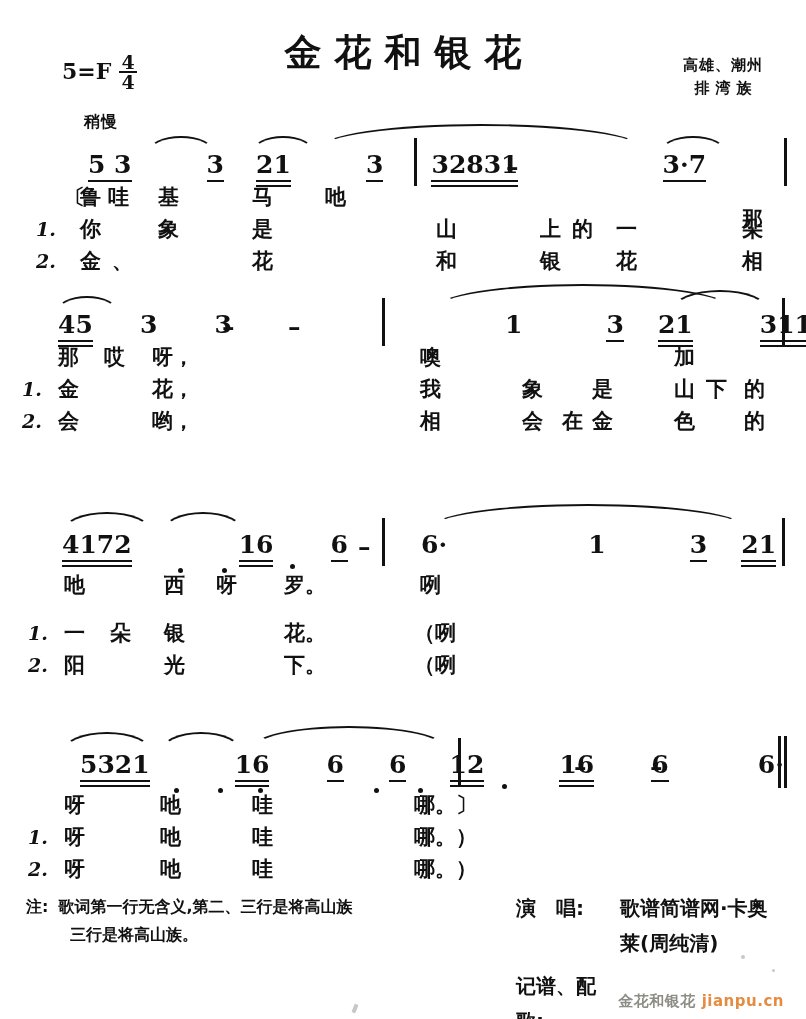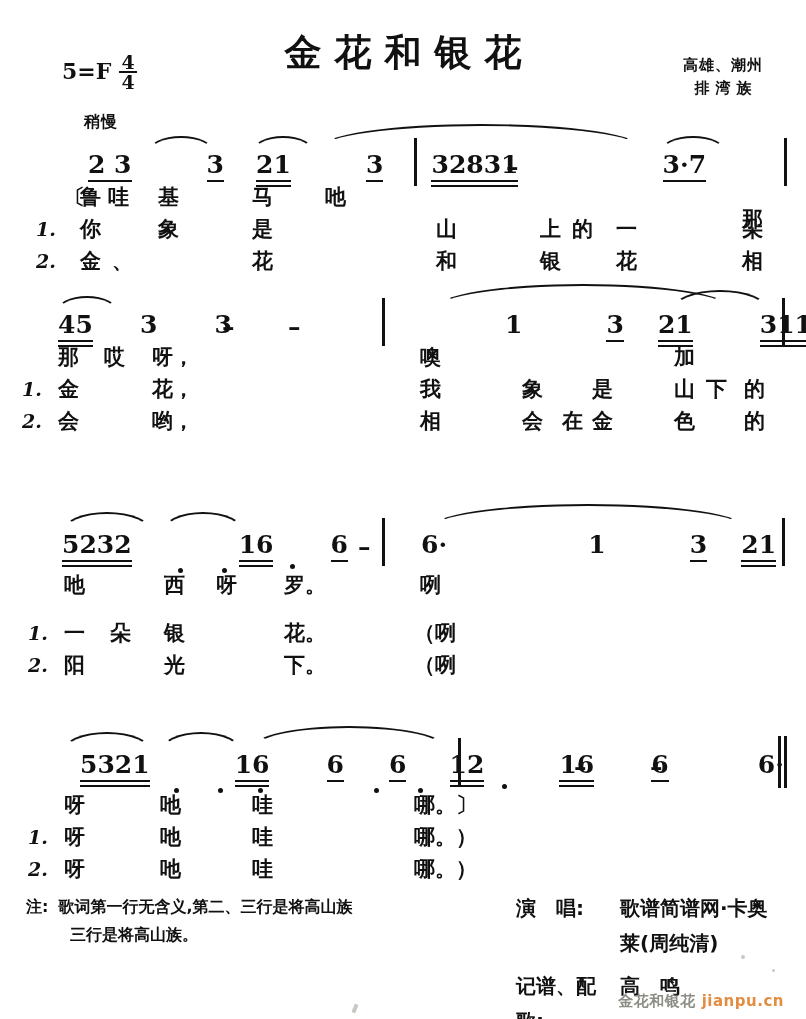--- a/index.html
+++ b/index.html
@@ -264,21 +264,21 @@
 <div class="tempo">稍慢</div>
 
 <div class="stave" id="stave-0">
   <div class="note-row">
     
     <div class="slur" style="left:148px; top:-4px; width:62px;"></div>
     <div class="slur" style="left:252px; top:-4px; width:58px;"></div>
     <div class="slur" style="left:320px; top:-16px; width:318px; height:22px;"></div>
     <div class="slur" style="left:660px; top:-4px; width:62px;"></div>
 
-    <span class="cell note beam1" style="left:88px; top:12px;">2 3</span>
+    <span class="cell note beam1" style="left:88px; top:12px;">5 3</span>
     <span class="cell note beam1" style="left:158px; top:12px;">3</span>
     <span class="cell note beam2" style="left:185px; top:12px;">21</span>
     <span class="cell note beam1" style="left:255px; top:12px;">3</span>
     <span class="cell note beam2" style="left:298px; top:12px;">32831</span>
 
     <div class="barline" style="left:414px; top:-2px; height:48px;"></div>
 
     <span class="cell note beam1" style="left:437px; top:12px;">3·7</span>
     <span class="cell dash" style="left:506px; top:12px;">–</span>
     
@@ -378,21 +378,21 @@
     </div>
   </div>
 </div>
 
 <div class="stave" id="stave-2">
   <div class="note-row">
     <div class="slur" style="left:62px; top:-8px; width:86px; height:18px;"></div>
     <div class="slur" style="left:162px; top:-8px; width:78px; height:18px;"></div>
     <div class="slur" style="left:430px; top:-16px; width:312px; height:22px;"></div>
 
-    <span class="cell note beam2" style="left:62px; top:12px;">5232</span>
+    <span class="cell note beam2" style="left:62px; top:12px;">4172</span>
     <span class="cell note beam2" style="left:164px; top:12px;">16</span>
     <span class="cell note beam1" style="left:216px; top:12px;">6</span>
     <span class="lowdot" style="left:178px; top:48px;"></span>
     <span class="lowdot" style="left:222px; top:48px;"></span>
     <span class="cell note" style="left:284px; top:12px;">6·</span>
     <span class="lowdot" style="left:290px; top:44px;"></span>
     <span class="cell dash" style="left:358px; top:12px;">–</span>
 
     <div class="barline" style="left:382px; top:-2px; height:48px;"></div>
 
@@ -496,21 +496,20 @@
 <div class="credits">
   <div class="credit-row">
     <span class="credit-label">演　唱:</span>
     <span class="credit-value">
       <span>歌谱简谱网·卡奥</span>
       <span class="cv2">莱(周纯清)</span>
     </span>
   </div>
   <div class="credit-row" style="margin-top:8px;">
     <span class="credit-label">记谱、配歌:</span>
-    <span class="credit-value">高　鸣</span>
   </div>
 </div>
 
 <div class="speck" style="left:353px; top:1004px; width:4px; height:9px; border-radius:1px; transform:rotate(22deg);"></div>
 <div class="speck" style="left:741px; top:955px; width:4px; height:4px;"></div>
 <div class="speck" style="left:772px; top:969px; width:3px; height:3px;"></div>
 
 <div class="watermark">
   <span>金花和银花</span><span class="wm-url">jianpu.cn</span>
 </div>

